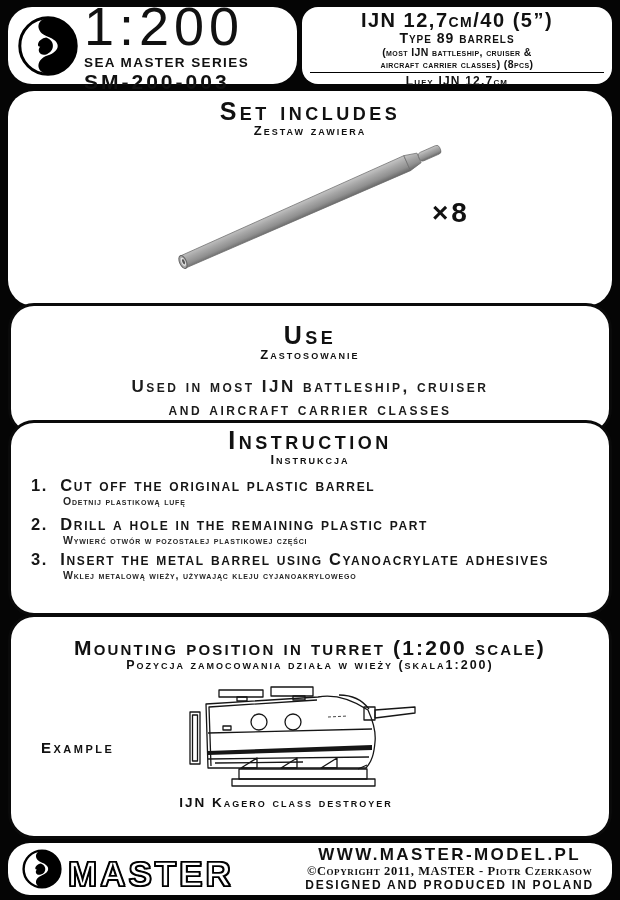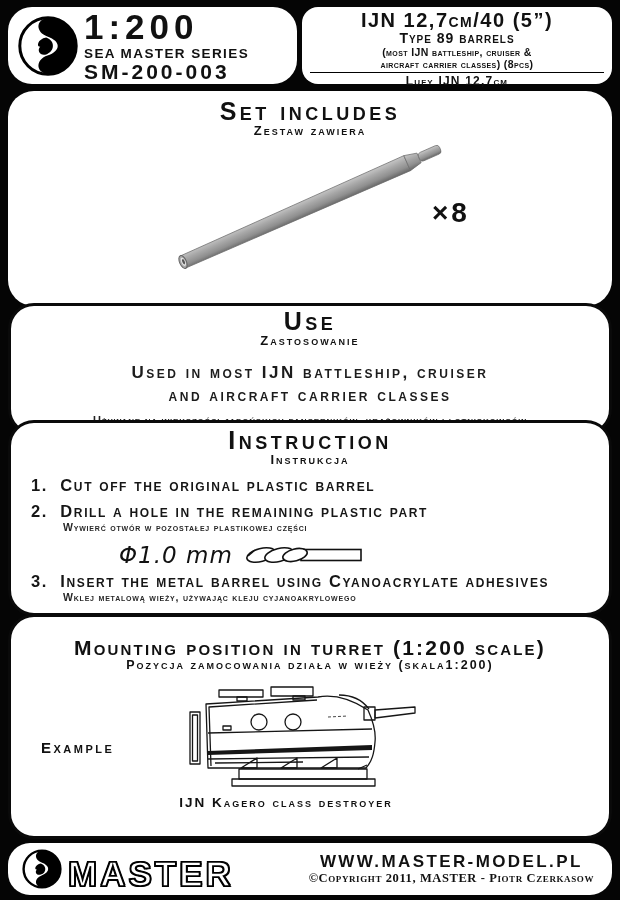--- a/index.html
+++ b/index.html
@@ -5,33 +5,33 @@
   html,body{margin:0;padding:0;background:#000;}
   .page{position:relative;width:620px;height:900px;background:#050505;overflow:hidden;
         font-family:"Liberation Sans",sans-serif;color:#111;}
   .sc{font-variant:small-caps;}
   .box{position:absolute;background:#fff;box-sizing:border-box;}
   .outlined{border:3px solid #0a0a0a;border-radius:26px;}
   
   .brand-box{left:8px;top:7px;width:289px;height:77px;border-radius:24px;
              display:flex;align-items:center;padding-left:10px;}
   .brand-text{display:flex;flex-direction:column;line-height:1;margin-left:6px;}
-  .brand-scale{font-size:35px;font-weight:bold;letter-spacing:5px;}
+  .brand-scale{font-size:54px;font-weight:normal;letter-spacing:5px;}
   .brand-series{font-size:13.5px;font-weight:bold;letter-spacing:1.4px;margin-top:3px;}
   .brand-code{font-size:21px;font-weight:bold;letter-spacing:3px;margin-top:1px;}
   .product-box{left:302px;top:7px;width:310px;height:77px;border-radius:16px;
                text-align:center;padding-top:3px;}
   .product-title{font-size:20px;font-weight:bold;letter-spacing:1.5px;line-height:1.05;}
   .product-sub{font-size:14px;font-weight:bold;letter-spacing:1px;line-height:1.05;}
   .product-note{font-size:10.5px;font-weight:bold;letter-spacing:.4px;line-height:1.15;}
   .product-divider{border:none;border-top:1.5px solid #000;margin:2px 8px 1px 8px;}
   .product-pl{font-size:12px;font-weight:bold;letter-spacing:1.2px;}
   
   .sec-a{left:8px;top:91px;width:604px;height:215px;border-radius:26px;padding-top:8px;}
-  .sec-b{left:8px;top:303px;width:604px;height:132px;padding-top:3px;}
+  .sec-b{left:8px;top:303px;width:604px;height:132px;padding-top:17px;}
   .sec-c{left:8px;top:420px;width:604px;height:196px;padding-top:5px;}
   .sec-d{left:8px;top:614px;width:604px;height:225px;padding-top:20px;}
   .h-en{text-align:center;font-weight:bold;font-size:25px;letter-spacing:3.5px;line-height:1;}
   .h-pl{text-align:center;font-weight:bold;font-size:13px;letter-spacing:2px;line-height:1.15;}
   .qty{position:absolute;left:424px;top:106px;font-size:28px;font-weight:bold;letter-spacing:3px;}
   .barrel-svg{position:absolute;left:115px;top:45px;}
   .use-body{text-align:center;font-weight:bold;font-size:17px;letter-spacing:2.5px;
             line-height:23px;margin-top:12px;color:#1c1c1c;}
   .use-pl{text-align:center;font-weight:bold;font-size:11px;letter-spacing:.8px;margin-top:7px;color:#222;}
   .steps{padding-left:20px;}
@@ -117,38 +117,27 @@
     <div class="use-pl sc">Używane na większości japońskich pancerników, krążowników i lotniskowców</div>
   </div>
 
   <div class="box outlined sec-c">
     <div class="h-en sc">Instruction</div>
     <div class="h-pl sc">Instrukcja</div>
 
     <div class="steps">
       <div>
         <div class="step-en sc"><span>1.</span>&nbsp;&nbsp;<span>Cut off the original plastic barrel</span></div>
+        <div class="step-pl sc">Odetnij plastikową lufę</div>
       </div>
       <div>
         <div class="step-en sc"><span>2.</span>&nbsp;&nbsp;<span>Drill a hole in the remaining plastic part</span></div>
         <div class="step-pl sc">Wywierć otwór w pozostałej plastikowej części</div>
       </div>
 
-      <div class="drill-row">
-        <span class="drill-label">Φ1.0 mm</span>
-        <svg width="118" height="26" viewBox="0 0 118 26">
-          <rect x="56" y="7.5" width="60" height="11" fill="#fff" stroke="#111" stroke-width="1.6"></rect>
-          <g fill="#fff" stroke="#111" stroke-width="1.6">
-            <ellipse cx="16" cy="13" rx="14.5" ry="6.5" transform="rotate(-14 16 13)"></ellipse>
-            <ellipse cx="34" cy="13" rx="14.5" ry="6.5" transform="rotate(-14 34 13)"></ellipse>
-            <ellipse cx="50" cy="13" rx="12.5" ry="6" transform="rotate(-14 50 13)"></ellipse>
-          </g>
-          <path d="M3,14 L10,8" stroke="#111" stroke-width="1.6" fill="none"></path>
-        </svg>
-      </div>
 
       <div>
         <div class="step-en sc" style="margin-top:4px;"><span>3.</span>&nbsp;&nbsp;<span>Insert the metal barrel using Cyanoacrylate adhesives</span></div>
         <div class="step-pl sc">Wklej metalową wieży, używając kleju cyjanoakrylowego</div>
       </div>
     </div>
   </div>
 
   <div class="box outlined sec-d">
     <div class="h-en mount-title sc">Mounting position in turret (1:200 scale)</div>
@@ -199,16 +188,17 @@
   <div class="box footer-box">
     <svg width="40" height="40" viewBox="0 0 100 100">
       <circle cx="50" cy="50" r="46" fill="#fff" stroke="#000" stroke-width="6"></circle>
       <path d="M50,4 A46,46 0 0 1 50,96 C29,93 31,72 49,66 C71,58 71,42 49,34 C31,28 29,7 50,4 Z" fill="#000"></path>
       <path d="M47,36 c15,5 15,23 0,28 c-10,3 -16,-6 -10,-13 c-6,2 -6,-12 10,-15 Z" fill="#000"></path>
     </svg>
     <span class="master-wordmark">MASTER</span>
     <div class="footer-right">
       <div class="site">WWW.MASTER-MODEL.PL</div>
       <div class="copyright sc">©Copyright 2011, MASTER - Piotr Czerkasow</div>
+      <div class="produced">DESIGNED AND PRODUCED IN POLAND</div>
     </div>
   </div>
 
 </div>
 
 </body></html>

